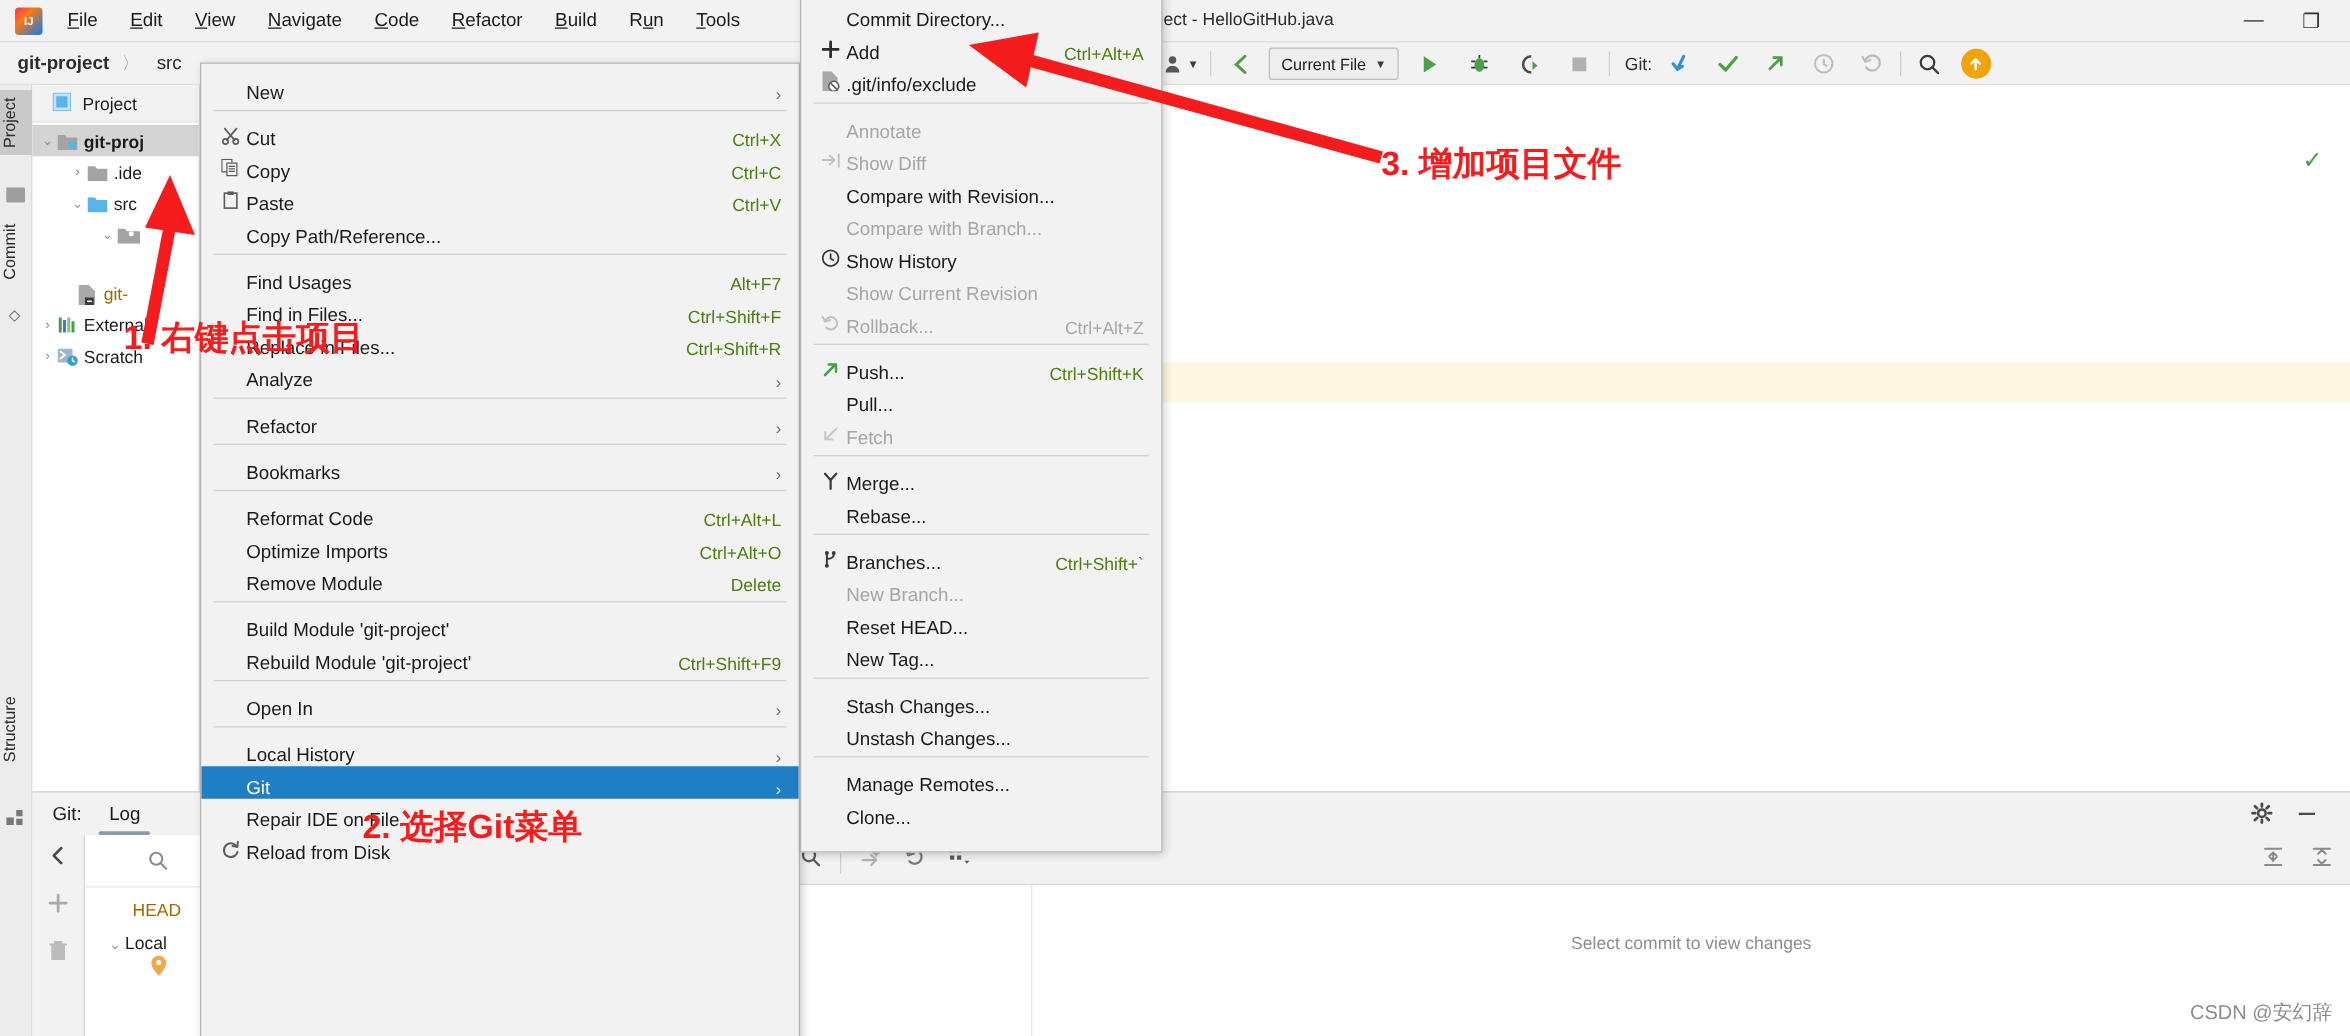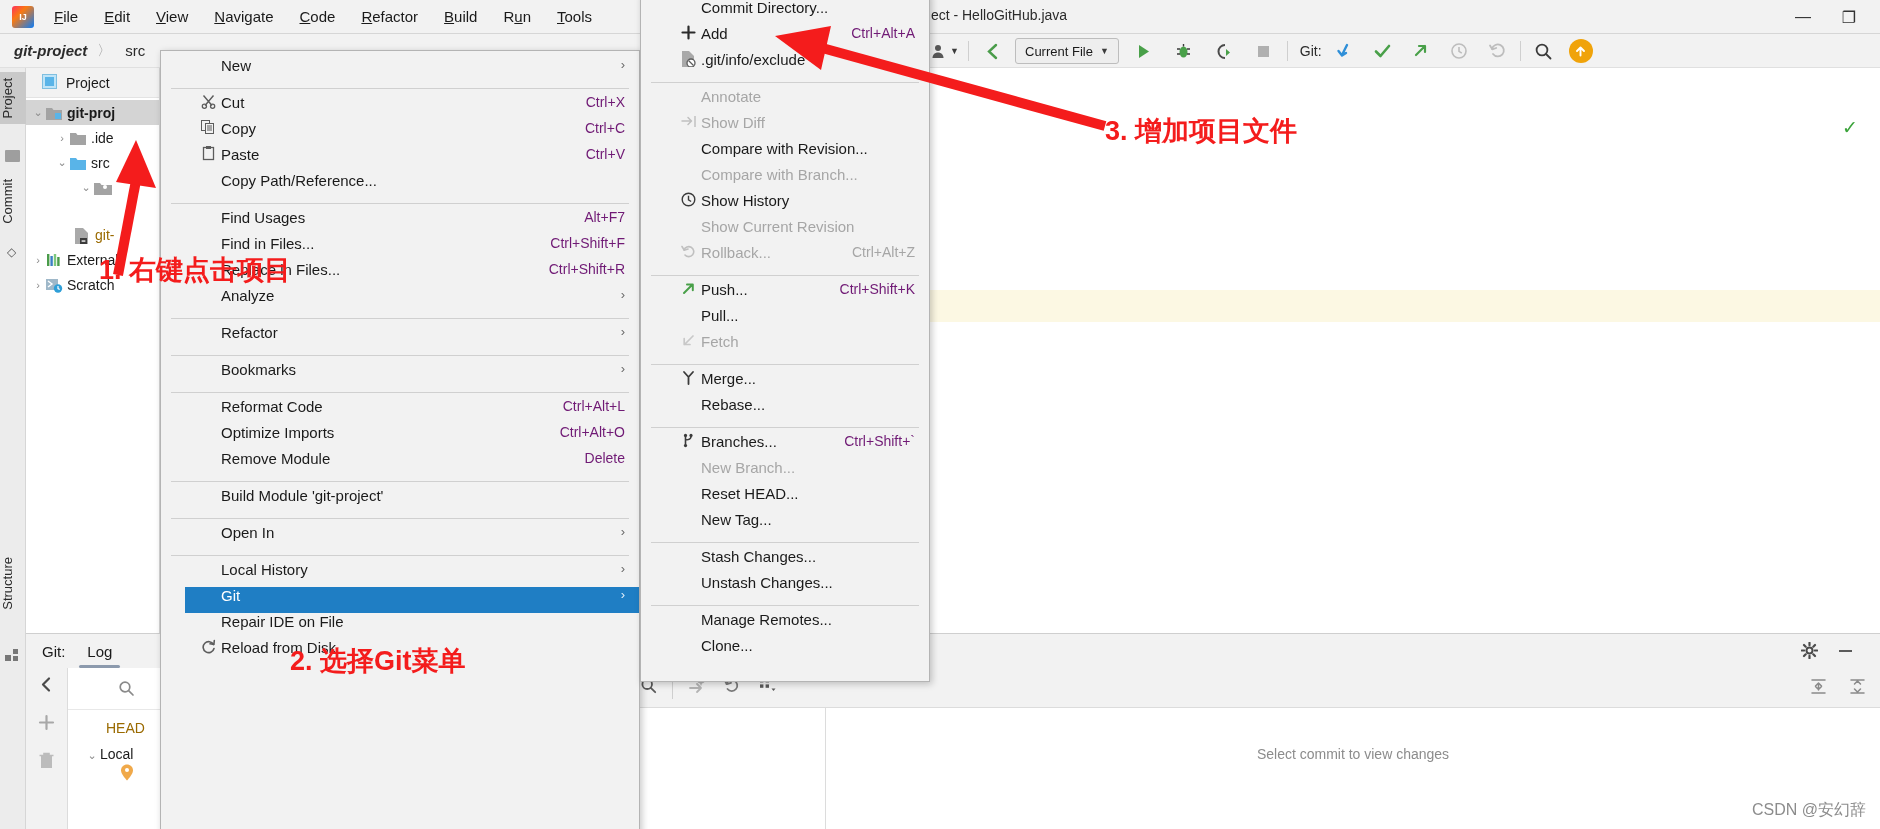--- a/index.html
+++ b/index.html
@@ -36,21 +36,21 @@
   .win-btns { position: absolute; right: 8px; top: 0; height: 34px; display: flex; align-items: center; gap: 28px; padding-right: 14px;}
   .win-btn { font-size: 16px; color: #333; width: 18px; text-align: center; }
 
   
   .crumbrow {
     position: absolute; left: 0; top: 34px; width: 1880px; height: 34px;
     background: #f2f2f2; display: flex; align-items: center;
     border-bottom: 1px solid #e0e0e0;
   }
   .crumb { font-size: 15px; color: #2b2b2b; margin-left: 14px; }
-  .crumb.bold { font-weight: bold; font-style: italic; }
+  .crumb.bold { font-weight: bold; }
   .crumb-sep { color: #a0a0a0; margin-left: 10px; font-size: 14px; }
 
   
   .toolbar {
     position: absolute; left: 930px; top: 34px; width: 950px; height: 34px;
     display: flex; align-items: center; gap: 0px;
   }
   .tb { display: flex; align-items: center; justify-content: center; height: 28px; min-width: 30px; font-size: 15px; color: #3c3c3c;}
   .tb-sep { width: 1px; height: 20px; background: #cfcfcf; margin: 0 8px; }
   .runconfig {
@@ -174,28 +174,28 @@
 
   
   .menu {
     position: absolute; background: #f2f2f2; border: 1px solid #b4b4b4;
     box-shadow: 2px 2px 7px rgba(0,0,0,.22); z-index: 50;
     padding: 6px 0; font-size: 15px; color: #1a1a1a;
   }
   .menu.m1 { left: 160px; top: 50px; width: 480px; height: 800px; overflow: hidden; }
   .menu.m2 { left: 640px; top: -8px; width: 290px; height: 690px; overflow: hidden; }
   .mrow {
-    display: flex; align-items: flex-start; height: 26px; padding: 0 14px 0 10px;
-    white-space: nowrap; position: relative; margin-left: 24px;
+    display: flex; align-items: flex-end; height: 26px; padding: 0 14px 0 10px;
+    white-space: nowrap; position: relative;
   }
   .mrow.hl { background: #1f7ec4; color: #ffffff; }
   .mrow.hl .msc, .mrow.hl .marrow { color: #e0eefb; }
   .mrow .mico { width: 26px; flex: 0 0 26px; font-size: 15px; color: #5c5c5c; text-align: center; }
   .mrow .mlabel { flex: 1; }
-  .mrow .msc { color: #701a75; font-size: 14px; margin-left: 22px; }
+  .mrow .msc { color: #4d7c0f; font-size: 14px; margin-left: 22px; }
   .mrow .marrow { color: #6a6a6a; font-size: 13px; margin-left: 22px; }
   .mrow.disabled .mlabel, .mrow.disabled .msc { color: #a6a6a6; }
   .mrow.disabled .mico { color: #c0c0c0; }
   .msep { height: 1px; background: #d0d0d0; margin: 5px 10px; }
 
   
   .anno { position: absolute; color: #f41c1c; font-weight: bold; z-index: 80; white-space: nowrap; }
   .anno.a1 { left: 99px; top: 252px; font-size: 27px; }
   .anno.a2 { left: 290px; top: 643px; font-size: 27px; }
   .anno.a3 { left: 1105px; top: 113px; font-size: 27px; }
@@ -388,21 +388,21 @@
       <div class="tnode" style="padding-left:52px">
         <span class="chev">⌄</span>
         <span class="fico">
           <svg width="18" height="14" viewBox="0 0 18 14">
               <path d="M0 2h6l1.5 2H18v10H0z" fill="#a3a3a3"></path>
               <circle cx="11" cy="6" r="2" fill="#fff"></circle>
             </svg>
         </span>
         <span class="tlabel"></span>
       </div>
-      <div class="tnode" style="padding-left:48px;margin-top:22px">
+      <div class="tnode" style="padding-left:36px;margin-top:22px">
         <span class="fico">
           <svg width="15" height="16" viewBox="0 0 15 16">
               <path d="M1 0h8l5 5v11H1z" fill="#a9a9a9"></path>
               <rect x="6" y="10" width="7" height="6" fill="#3b3b3b"></rect>
               <rect x="7.6" y="12.4" width="3.8" height="1.3" fill="#fff"></rect>
             </svg>
         </span>
         <span class="tlabel brown">git-</span>
       </div>
       <div class="tnode" style="padding-left:4px">
@@ -706,20 +706,25 @@
       <span class="mico"></span>
       <span class="mlabel">Remove Module</span>
       <span class="msc">Delete</span>
     </div>
     <div class="msep"></div>
 
     <div class="mrow">
       <span class="mico"></span>
       <span class="mlabel">Build Module 'git-project'</span>
     </div>
+    <div class="mrow">
+      <span class="mico"></span>
+      <span class="mlabel">Rebuild Module 'git-project'</span>
+      <span class="msc">Ctrl+Shift+F9</span>
+    </div>
     <div class="msep"></div>
 
     <div class="mrow">
       <span class="mico"></span>
       <span class="mlabel">Open In</span>
       <span class="marrow">›</span>
     </div>
     <div class="msep"></div>
 
     <div class="mrow">

